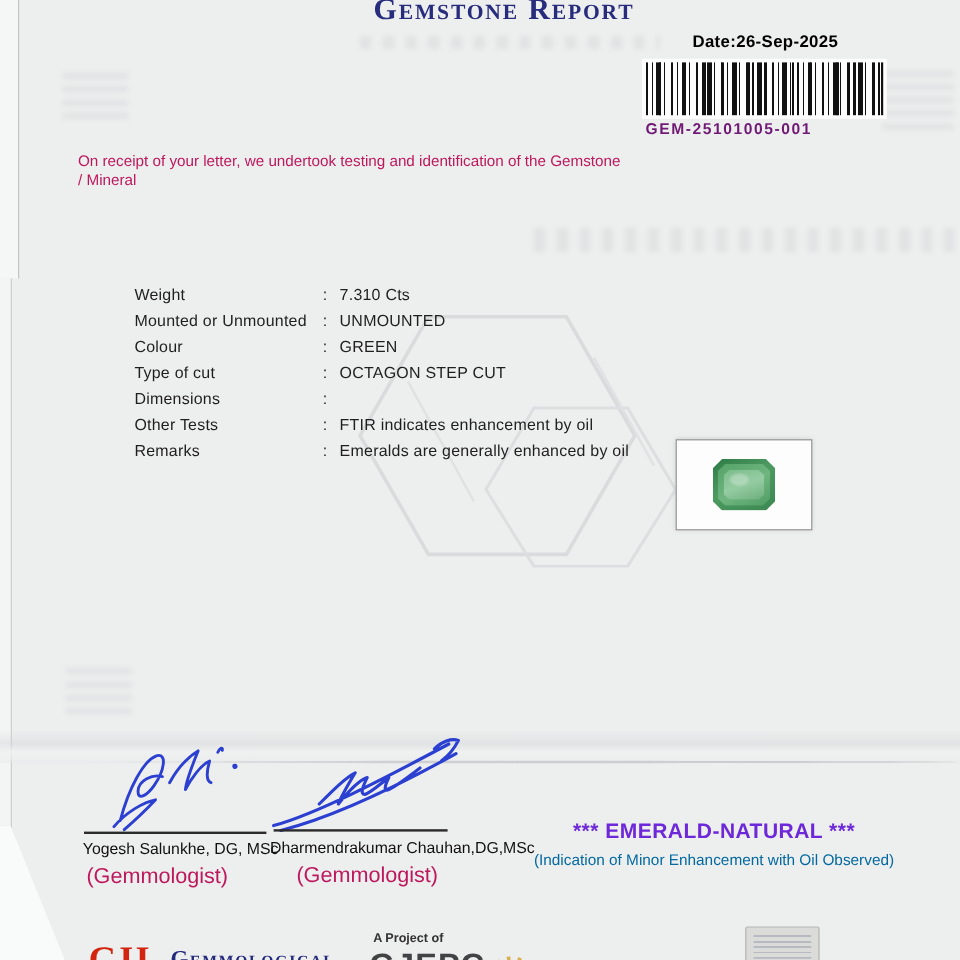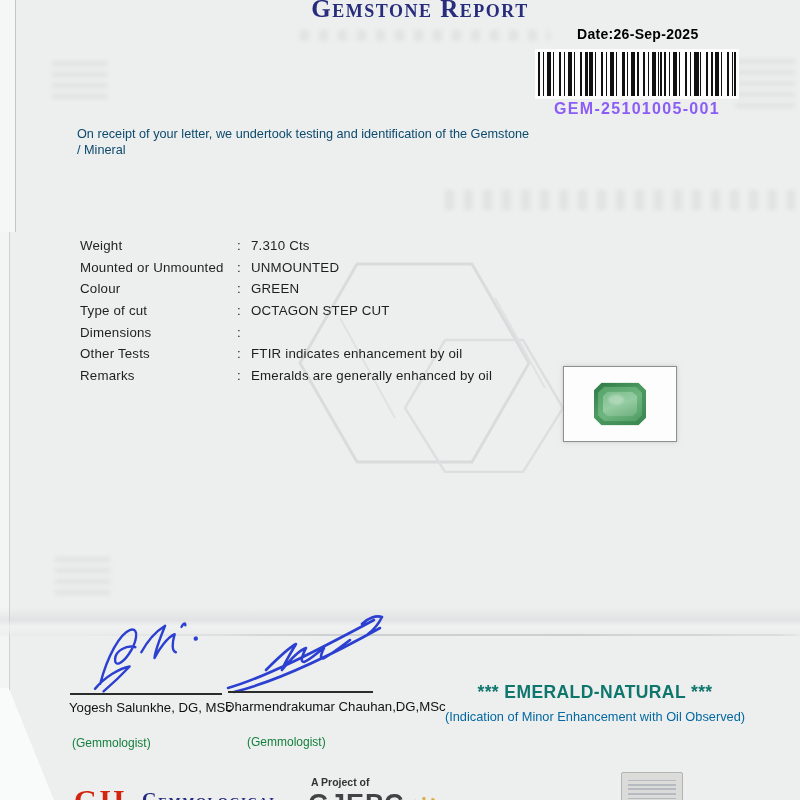--- a/index.html
+++ b/index.html
@@ -32,29 +32,29 @@
   
   .title{left:270px;top:-5px;width:300px;text-align:center;
     font-family:"Liberation Serif", serif;font-weight:bold;font-variant:small-caps;
     font-size:25px;letter-spacing:1.5px;color:#272c7d;}
   .date{left:577px;top:26px;font-size:14px;font-weight:bold;color:#000000;letter-spacing:.3px;}
   .barcode{left:538px;top:52px;width:198px;height:44px;background-color:#fdfdfd;
     background-image:
       repeating-linear-gradient(90deg,#111 0 2px,transparent 2px 5px,#111 5px 6px,transparent 6px 9px,#111 9px 13px,transparent 13px 15px,#111 15px 16px,transparent 16px 21px),
       repeating-linear-gradient(90deg,transparent 0 11px,#111 11px 13px,transparent 13px 26px,#111 26px 27px,transparent 27px 37px);
     box-shadow:0 0 0 3px #fdfdfd;}
-  .gemnum{left:538px;top:100px;width:198px;text-align:center;font-size:16px;font-weight:bold;
-    color:#8b5cf6;letter-spacing:1.3px;}
-
-  .intro{left:77px;top:127px;width:455px;font-size:12.7px;line-height:15.6px;color:#0c4a6e;}
+  .gemnum{left:538px;top:100px;width:198px;font-size:13px;font-weight:bold;
+    color:#701a75;letter-spacing:1.3px;}
+
+  .intro{left:65px;top:127px;width:455px;font-size:12.7px;line-height:15.6px;color:#be185d;}
 
   
   .specs{left:80px;top:235px;}
   .spec-row{display:flex;height:21.6px;align-items:center;font-size:13.3px;color:#1f1f1f;letter-spacing:.2px;}
-  .spec-label{width:157px;}
+  .spec-label{width:157px;margin-left:32px;}
   .spec-colon{width:14px;}
   .spec-value{white-space:nowrap;}
 
   
   .watermark{left:245px;top:258px;opacity:.5;}
 
   
   .gembox{left:563px;top:366px;width:112px;height:74px;background:#fdfdfd;border:1px solid #8f8f8f;
     box-shadow:0 0 4px rgba(160,163,165,.5);}
   .gem{position:absolute;left:50%;top:50%;transform:translate(-50%,-50%);width:52px;height:43px;
@@ -66,21 +66,21 @@
   .gem-step2{position:absolute;inset:9px;
     clip-path:polygon(15% 0,85% 0,100% 18%,100% 82%,85% 100%,15% 100%,0 82%,0 18%);
     background:linear-gradient(160deg,#7abc8a,#95cca2 50%,#6cae7c);}
   .gem-glint{position:absolute;left:14px;top:12px;width:16px;height:10px;background:rgba(255,255,255,.28);
     border-radius:50%;filter:blur(1px);}
 
   
   .sig{stroke:#2b3fd0;stroke-width:2.4;fill:none;stroke-linecap:round;stroke-linejoin:round;}
   .sigline{border-top:2px solid #2c2c2c;height:0;}
   .signame{font-size:13.2px;color:#111;white-space:nowrap;}
-  .sigtitle{font-size:12px;color:#15803d;margin-top:16px;}
+  .sigtitle{font-size:18px;color:#be185d;}
 
   
   .ident{left:430px;top:634px;width:330px;text-align:center;}
   .ident-heading{font-size:17px;font-weight:bold;letter-spacing:1.5px;color:#0d0d0d;}
   .ident-result{margin-top:4px;font-size:17.5px;font-weight:bold;letter-spacing:.4px;}
   .ident-note{margin-top:6px;font-size:12.8px;color:#0369a1;}
 
   
   .gii{left:74px;top:783px;font-family:"Liberation Serif", serif;font-weight:bold;
     font-size:30px;color:#d3240f;letter-spacing:2px;}
@@ -184,21 +184,21 @@
 
 <div class="abs sigline" style="left:70px;top:693px;width:152px;"></div>
 <div class="abs sigline" style="left:228px;top:691px;width:145px;"></div>
 
 <div class="abs signame" style="left:69px;top:700px;">Yogesh Salunkhe, DG, MSc</div>
 <div class="abs sigtitle" style="left:72px;top:720px;">(Gemmologist)</div>
 <div class="abs signame" style="left:225px;top:699px;">Dharmendrakumar Chauhan,DG,MSc</div>
 <div class="abs sigtitle" style="left:247px;top:719px;">(Gemmologist)</div>
 
 <div class="abs ident">
-  <div class="ident-result" style="color:#0f766e;margin-top:48px;">*** EMERALD-NATURAL ***</div>
+  <div class="ident-result" style="color:#6d28d9;margin-top:48px;">*** EMERALD-NATURAL ***</div>
   <div class="ident-note">(Indication of Minor Enhancement with Oil Observed)</div>
 </div>
 
 <div class="abs gii">GII</div>
 <div class="abs gii-sub">Gemmological</div>
 <div class="abs projectof">A Project of</div>
 <div class="abs gjepc">GJEPC</div>
 <svg class="abs starburst" width="56" height="40" viewBox="0 0 56 40">
   <circle cx="27" cy="37" r="13" fill="none" stroke="#c9992e" stroke-width="5" stroke-dasharray="4 5"></circle>
   <circle cx="27" cy="37" r="20" fill="none" stroke="#d8ae4a" stroke-width="4" stroke-dasharray="3 6"></circle>

